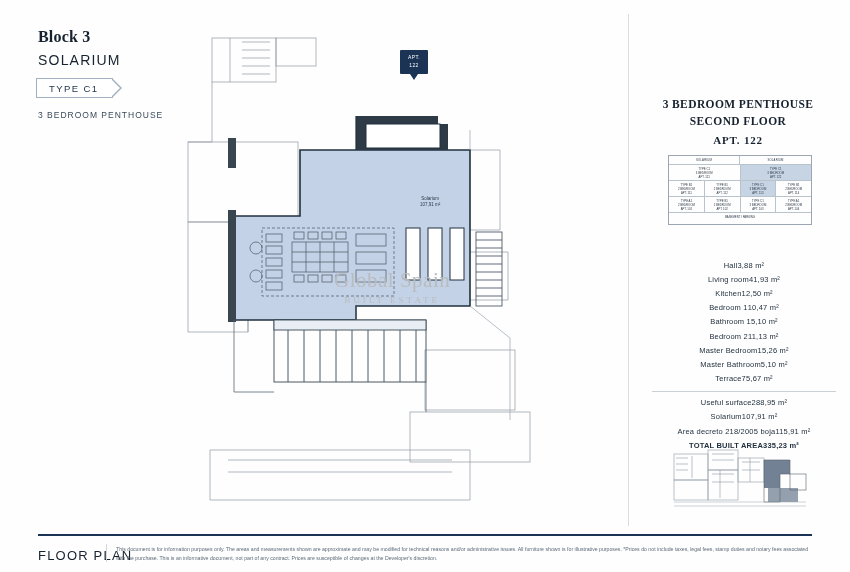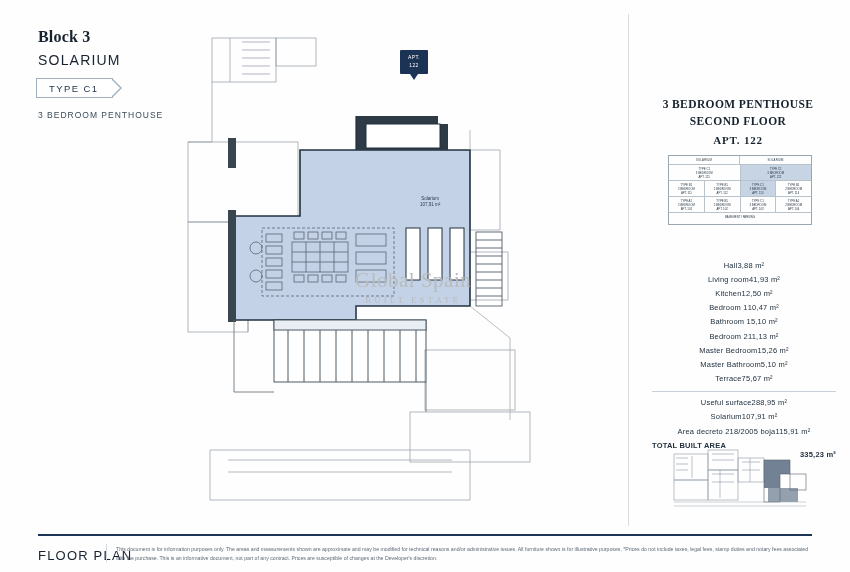--- a/index.html
+++ b/index.html
@@ -72,21 +72,21 @@
     border-radius: 1px;
   }
   .apt-badge::after {
     content: ""; position: absolute; left: 10px; bottom: -6px;
     width: 0; height: 0;
     border-left: 4px solid transparent;
     border-right: 4px solid transparent;
     border-top: 6px solid #1b3354;
   }
   .watermark {
-    position: absolute; left: 355px; top: 268px;
+    position: absolute; left: 334px; top: 268px;
     text-align: center;
     pointer-events: none;
   }
   .watermark .wm1 {
     font-family: "Liberation Serif", serif;
     font-size: 21px; color: #b9bcbf; letter-spacing: .5px;
   }
   .watermark .wm2 {
     font-family: "Liberation Serif", serif;
     font-size: 9px; color: #b9bcbf; letter-spacing: 3px; margin-top: 2px;
@@ -147,21 +147,21 @@
   .area-list {
     position: absolute; left: 12px; top: 258px; width: 184px;
   }
   .area-row {
     display: flex; justify-content: center;
     font-size: 7.5px; color: #22313f; padding: 2.6px 0;
     letter-spacing: .2px;
   }
   .area-row .val { text-align: right; }
   .sep-line { height:1px; background:#c9d0d7; margin: 5px 0 4px 0; }
-  .area-row.bold { font-weight: bold; flex-direction: column; }
+  .area-row.bold { font-weight: bold; }
   .mini-plan {
     position: absolute; left: 28px; top: 444px; width: 148px; height: 72px;
   }
   
   .footer-line {
     position: absolute; left: 38px; top: 534px; width: 774px; height: 2px;
     background: #1b3354;
   }
   .footer-label {
     position: absolute; left: 38px; top: 548px;

